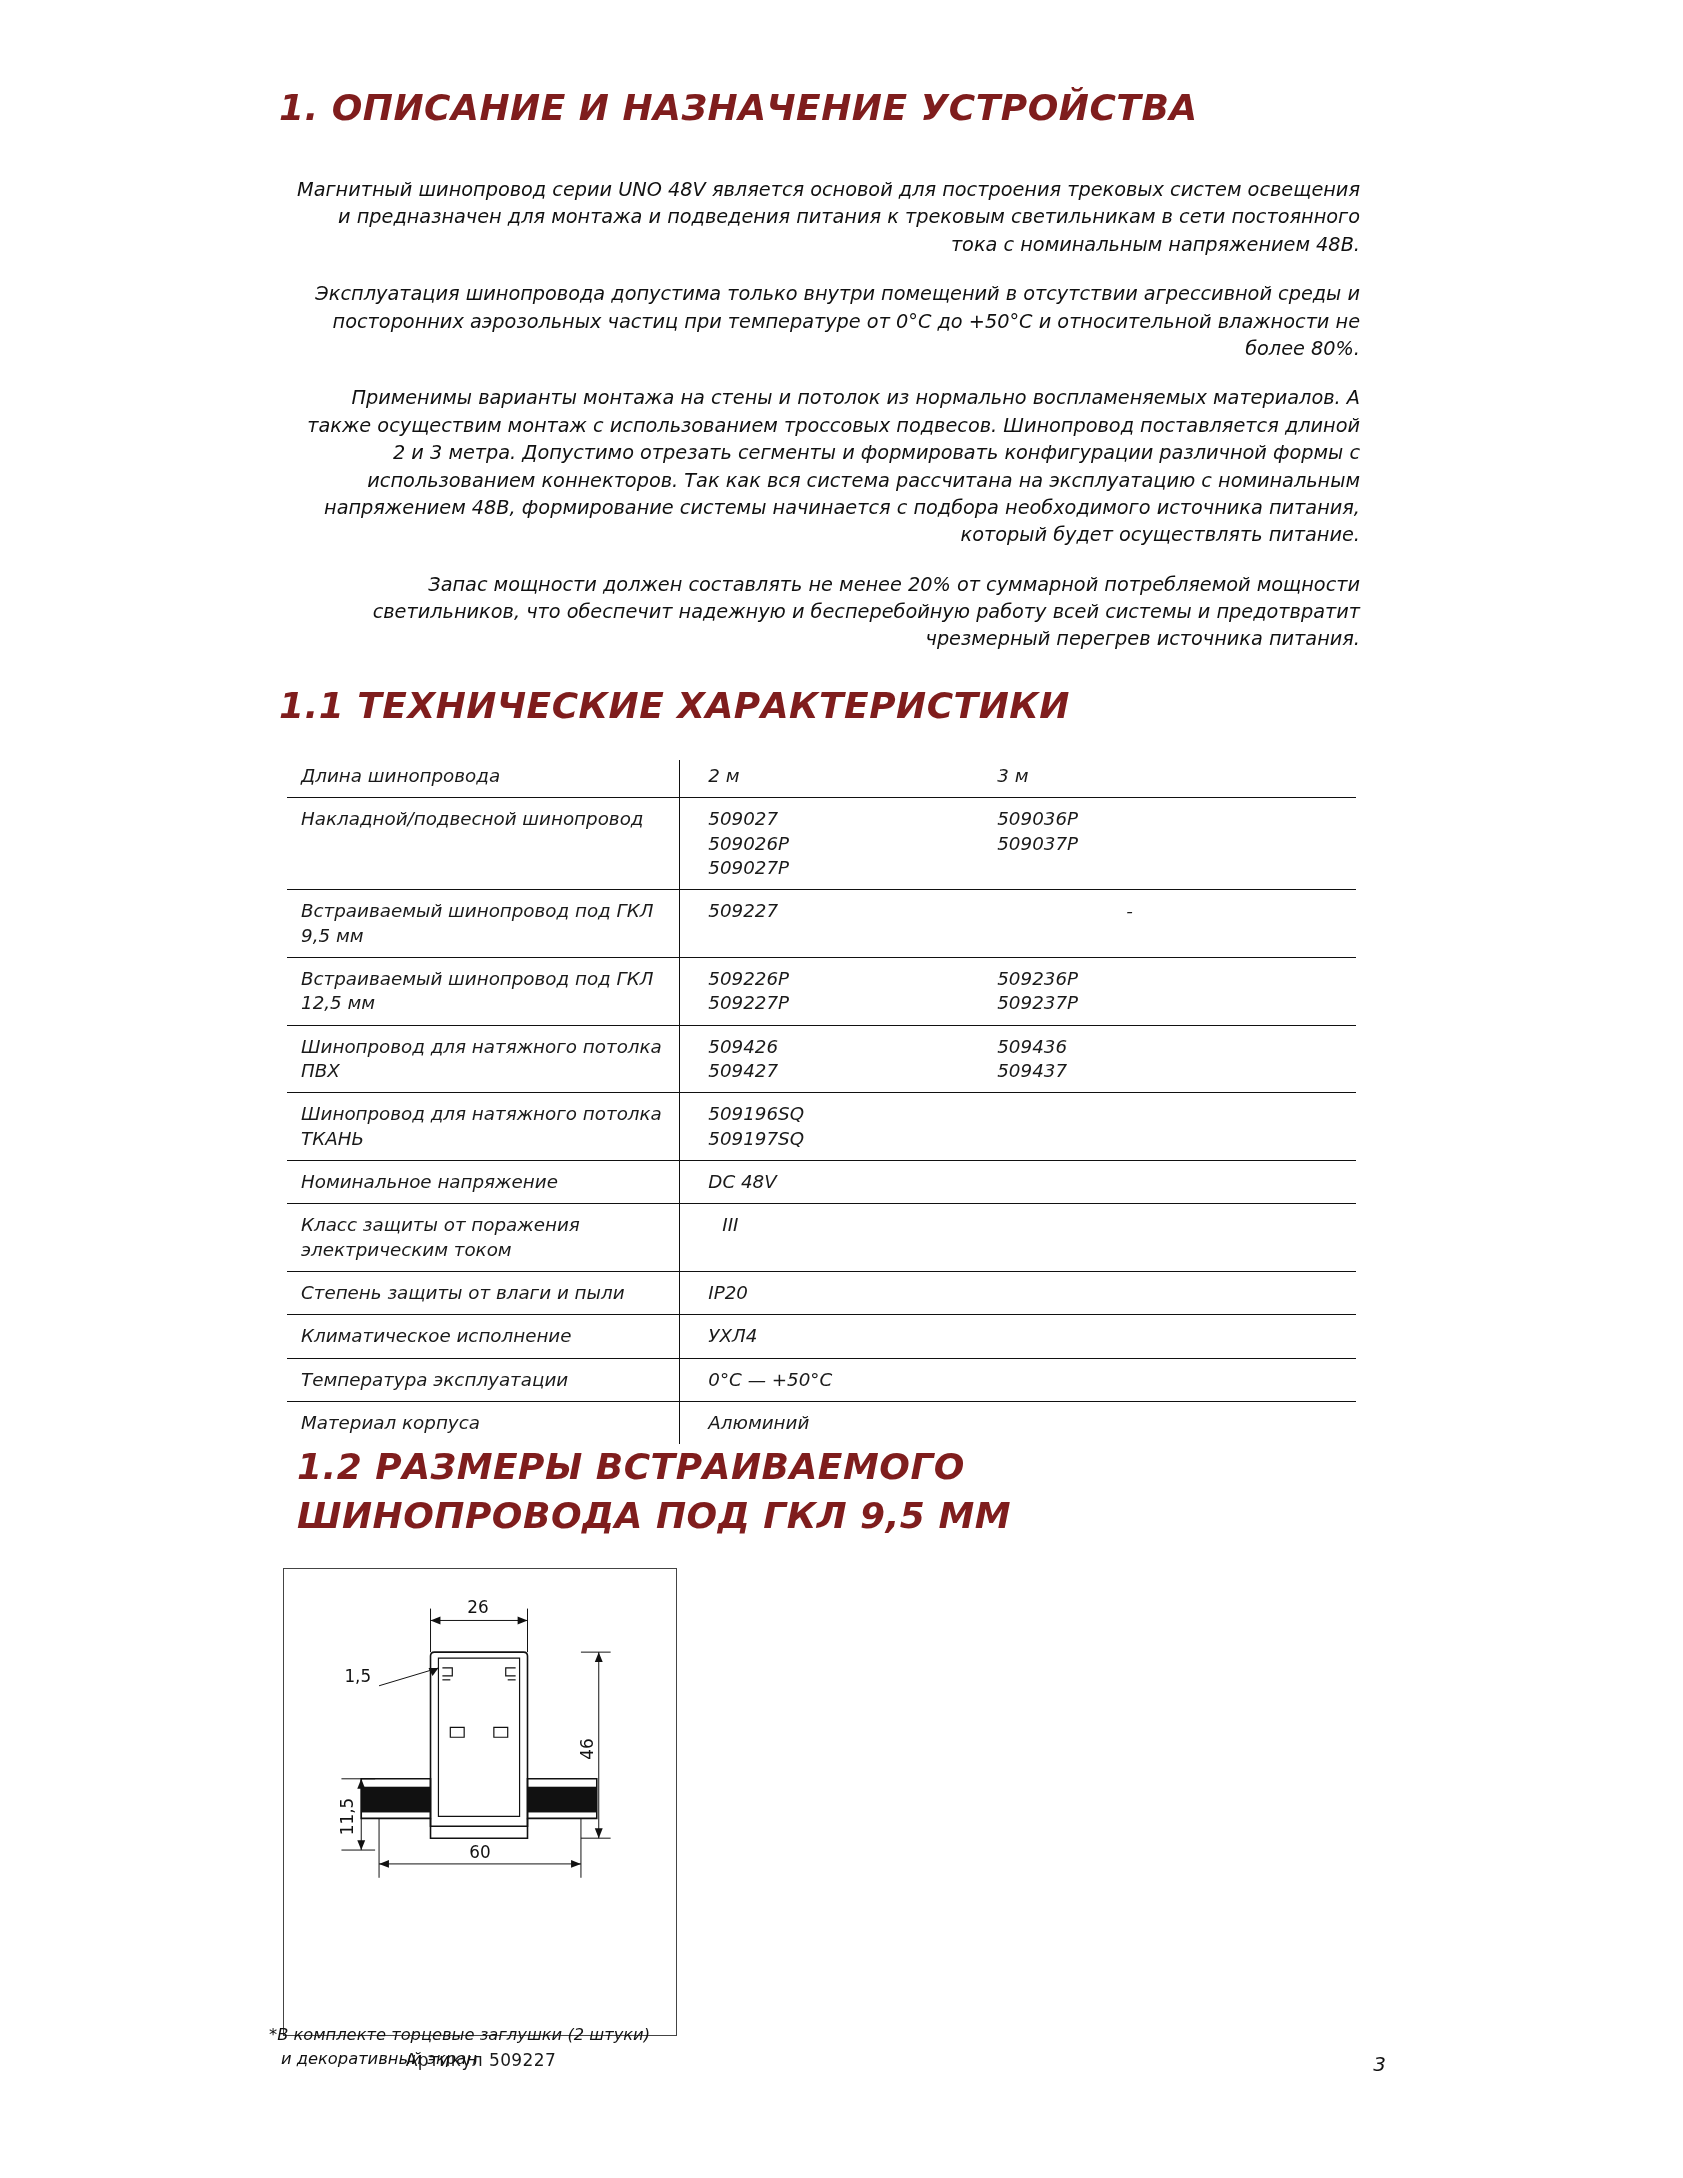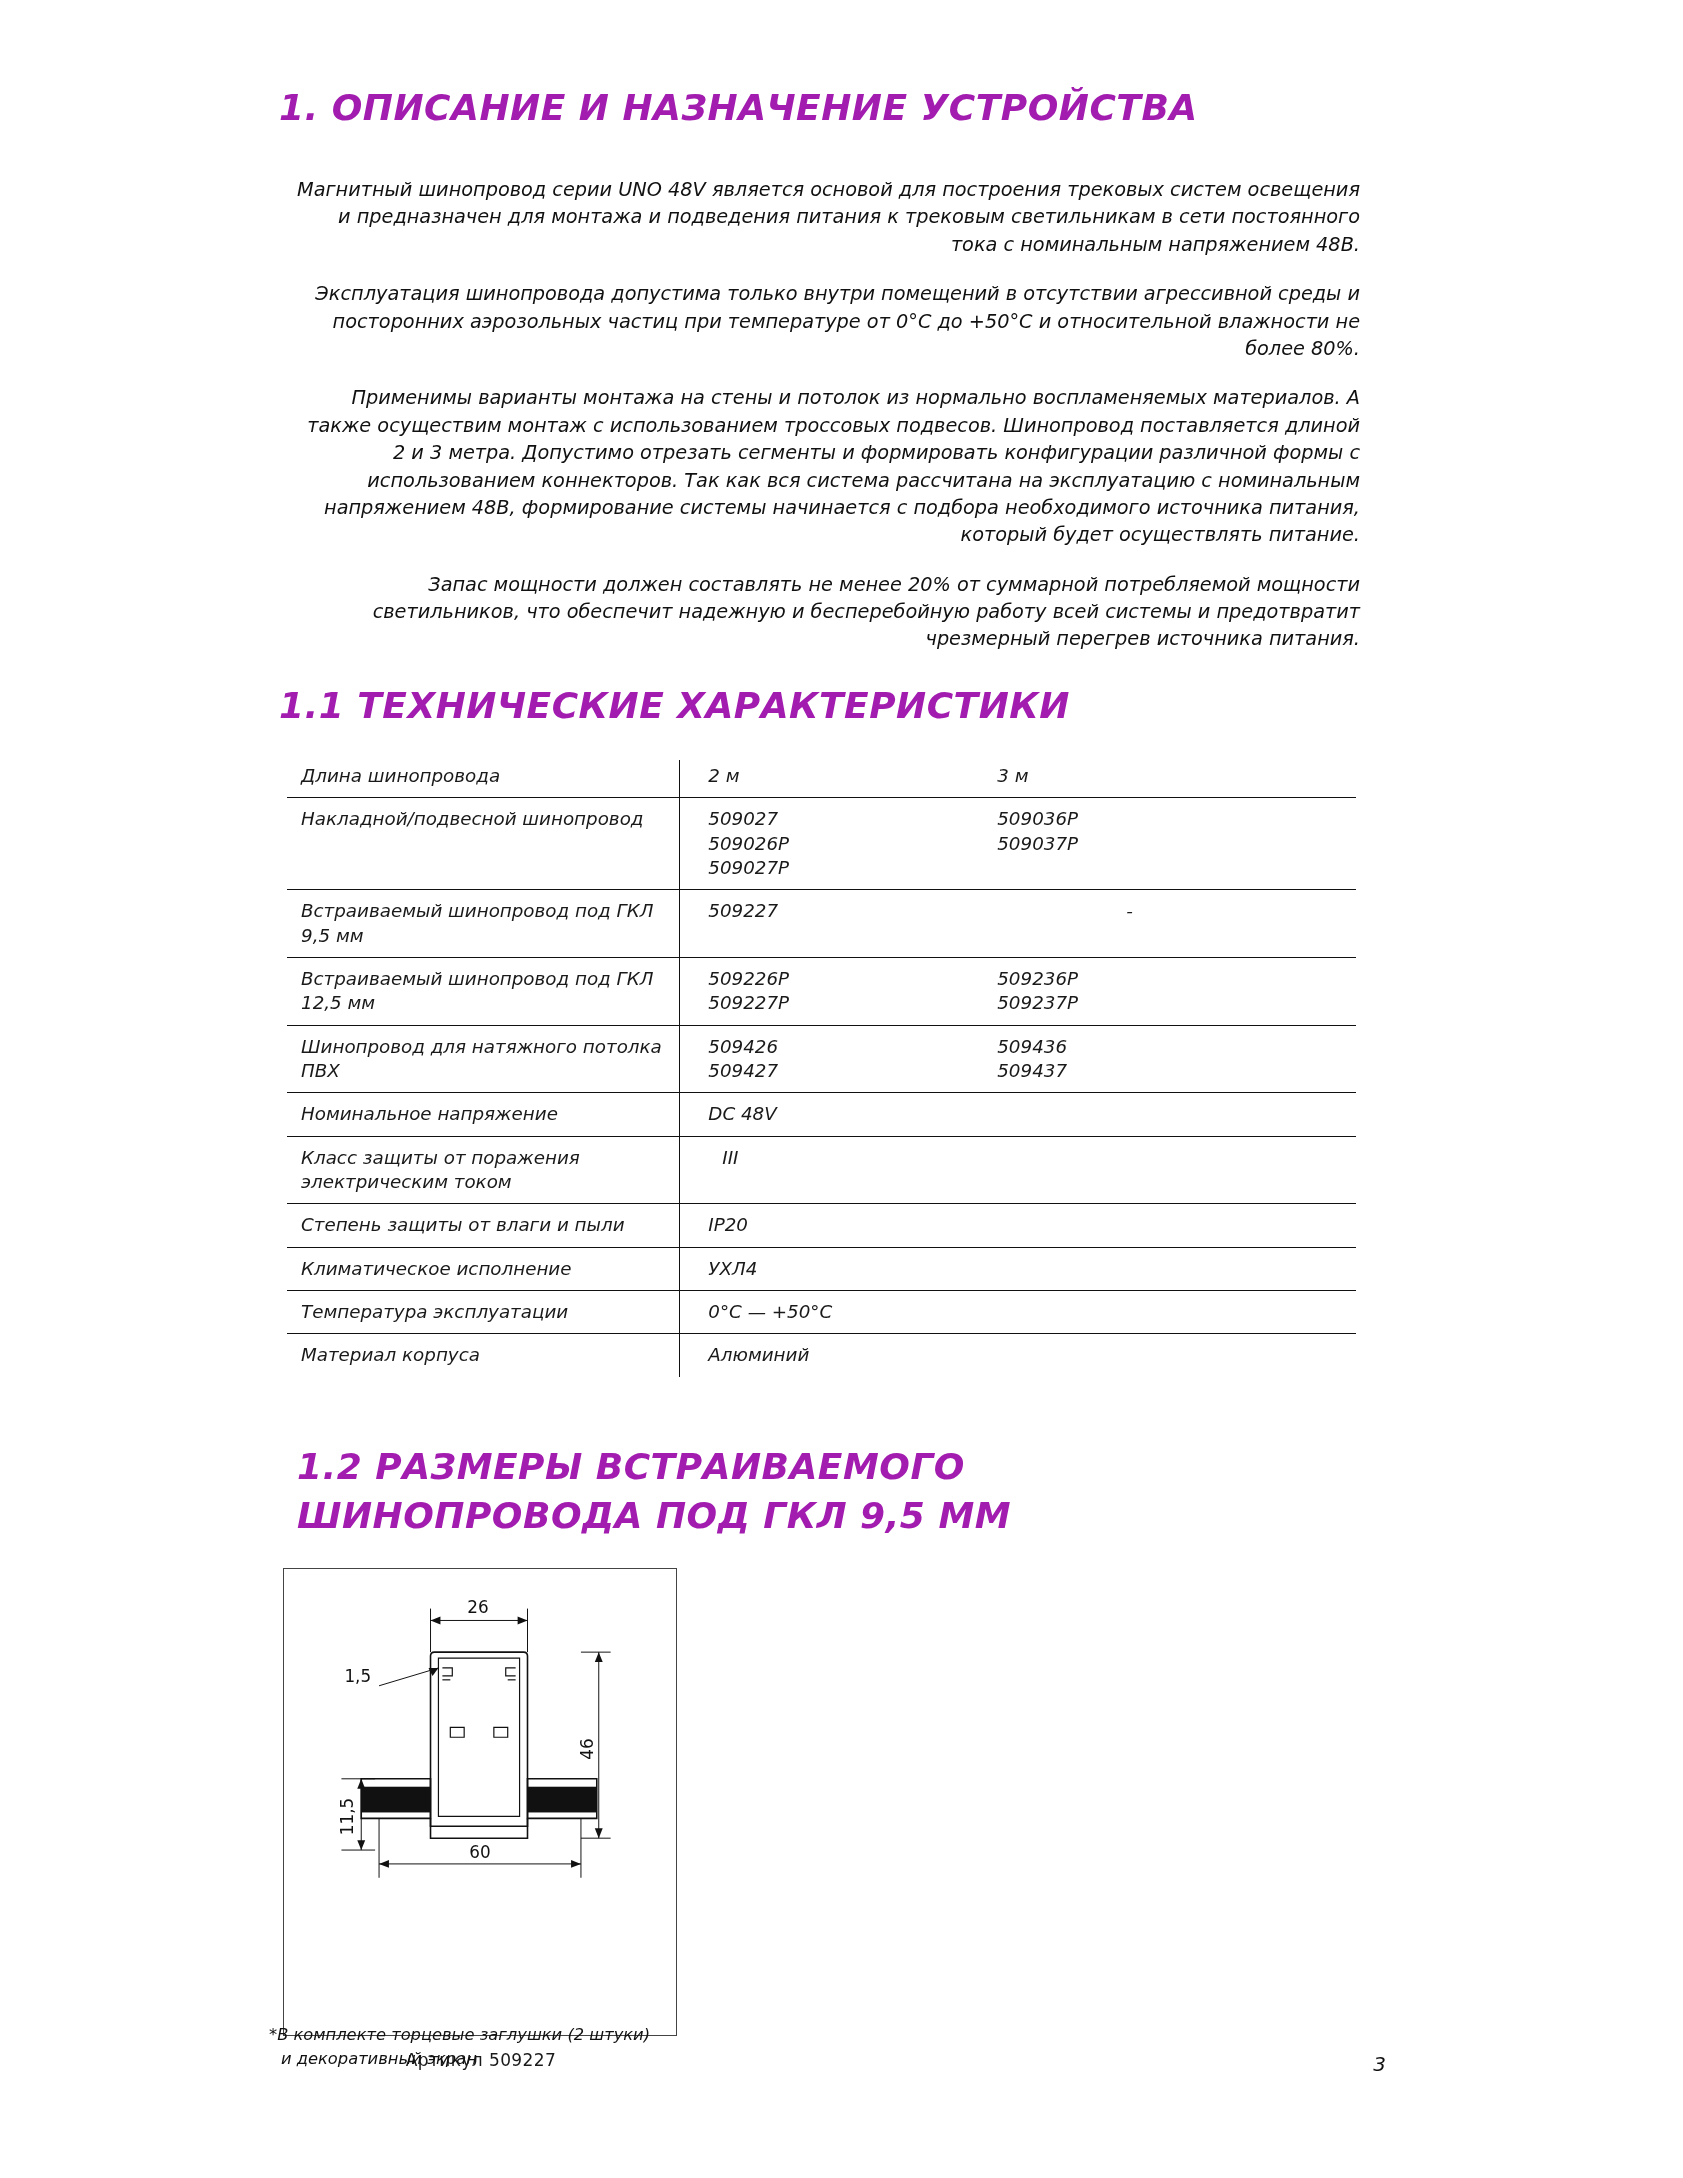--- a/index.html
+++ b/index.html
@@ -23,21 +23,21 @@
     padding: 0;
   }
 
   h1.section-title {
     font-style: italic;
     font-weight: bold;
     font-size: 36px;
     letter-spacing: 0.5px;
     margin: 0;
     padding: 0;
-    color: #a21caf;
+    color: #7f1d1d;
   }
   .title-1 { position: absolute; left: 279px; top: 87px; }
   .title-11 { position: absolute; left: 279px; top: 685px; }
   .title-12 { position: absolute; left: 297px; top: 1443px; width: 752px; line-height: 1.35; }
 
   p.body-text {
     font-style: italic;
     font-size: 19.3px;
     line-height: 1.42;
     margin: 0 0 22px 12px;
@@ -193,20 +193,28 @@
         <td class="c-v1">
           <span class="val-line">509426</span>
           <span class="val-line">509427</span>
         </td>
         <td class="c-v2">
           <span class="val-line">509436</span>
           <span class="val-line">509437</span>
         </td>
       </tr>
 
+      <tr>
+        <td class="c-label">Шинопровод для натяжного потолка ТКАНЬ</td>
+        <td class="c-v1">
+          <span class="val-line">509196SQ</span>
+          <span class="val-line">509197SQ</span>
+        </td>
+        <td class="c-v2"></td>
+      </tr>
 
       <tr>
         <td class="c-label">Номинальное напряжение</td>
         <td class="c-v1">
           <span class="val-line">DC 48V</span>
         </td>
         <td class="c-v2"></td>
       </tr>
 
       <tr>

